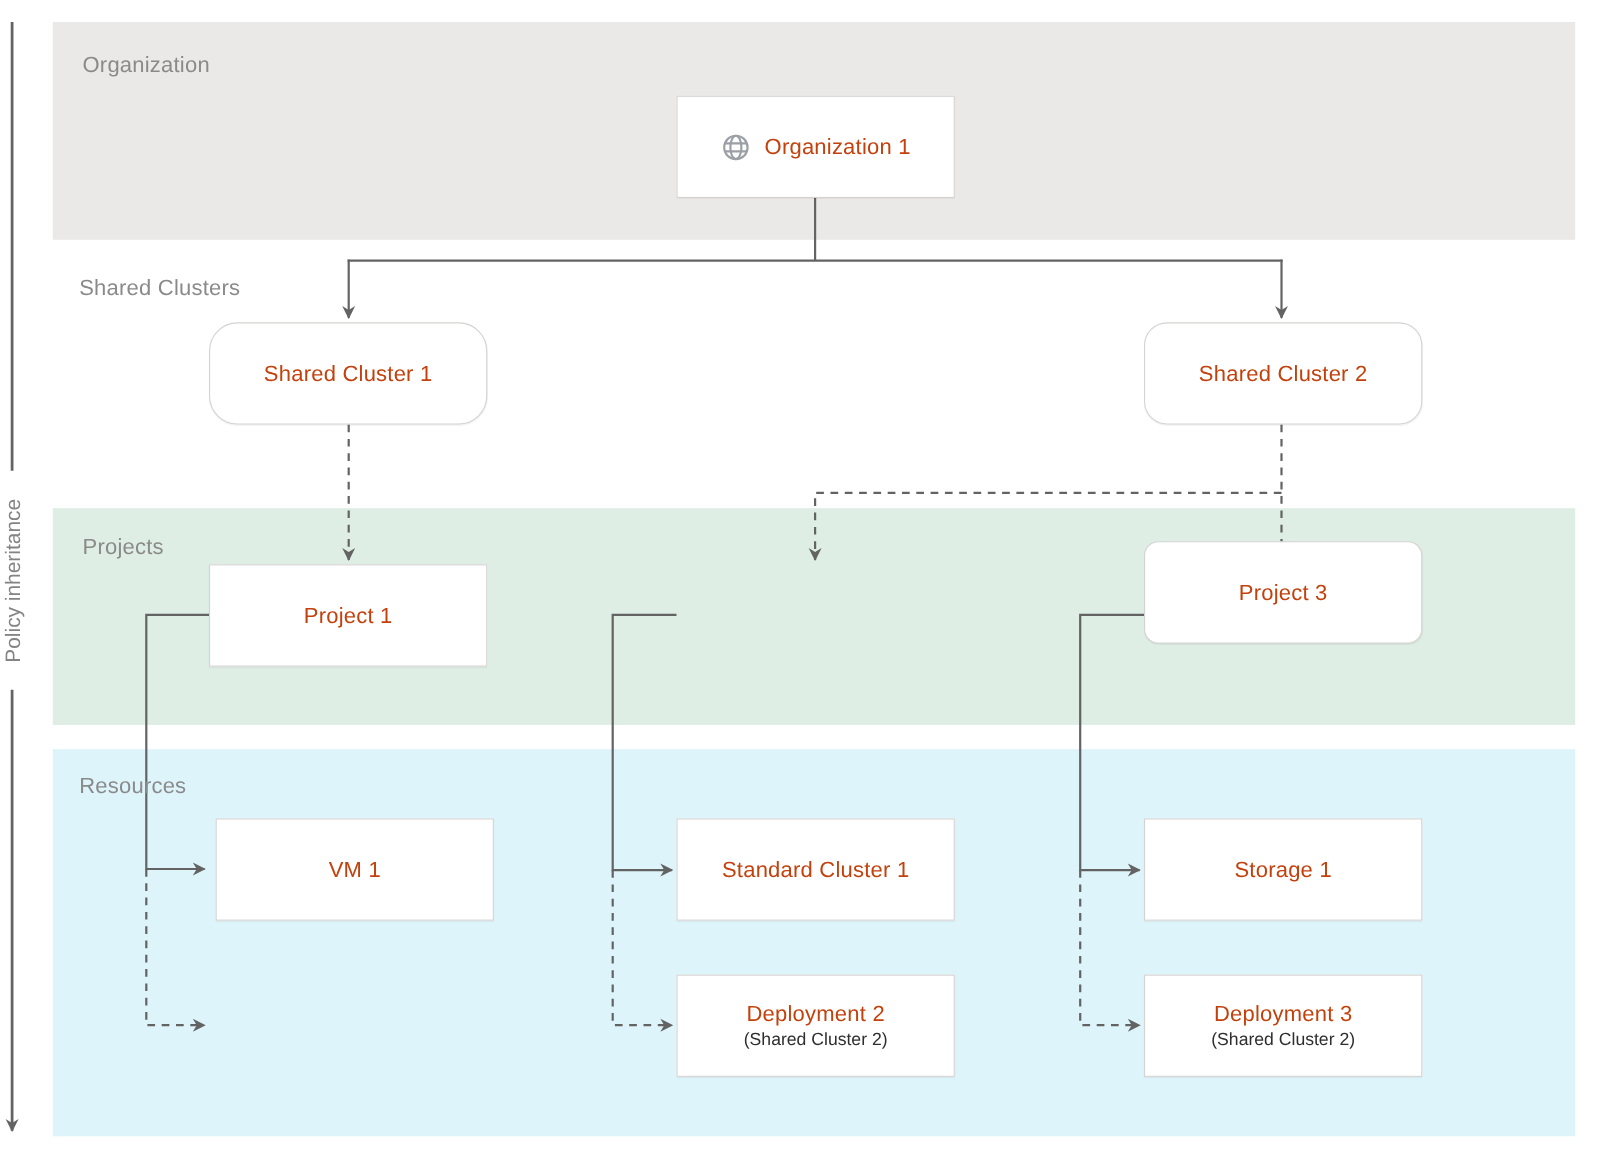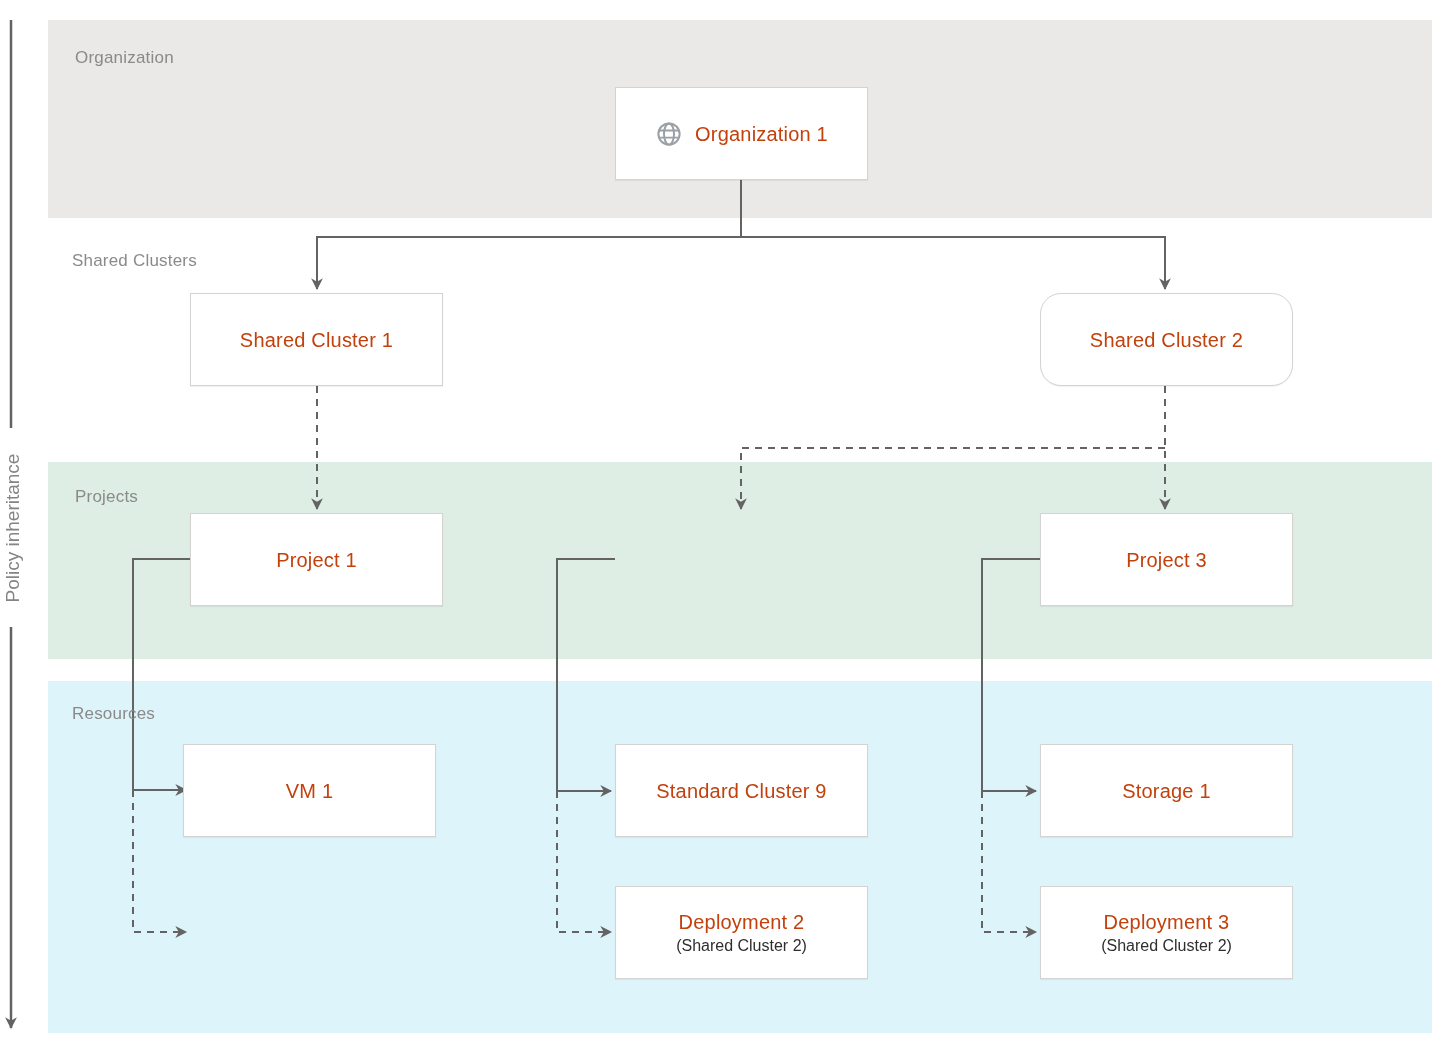--- a/index.html
+++ b/index.html
@@ -14,21 +14,21 @@
   .band {
     position: absolute;
     left: 48px;
     width: 1384px;
   }
   .band-organization { top: 20px;  height: 198px; background: #ebe9e7; }
   .band-projects     { top: 462px; height: 197px; background: #deeee4; }
   .band-resources    { top: 681px; height: 352px; background: #def4fb; }
   .section-label {
     position: absolute;
-    font-size: 17px;
+    font-size: 20px;
     color: #8a8a8a;
     letter-spacing: 0.2px;
     white-space: nowrap;
   }
   .lbl-organization    { left: 75px; top: 48px; }
   .lbl-shared-clusters { left: 72px; top: 251px; text-align: right; }
   .lbl-projects        { left: 75px; top: 487px; }
   .lbl-resources       { left: 72px; top: 704px; }
   .connectors {
     position: absolute;
@@ -143,39 +143,39 @@
         <g fill="none" stroke="#9aa0a6" stroke-width="1.7">
           <circle cx="12" cy="12" r="9.1"></circle>
           <ellipse cx="12" cy="12" rx="4.3" ry="9.1"></ellipse>
           <path d="M3.4,8.9 H20.6 M3.4,15.1 H20.6"></path>
         </g>
       </svg>
       <span class="node-label">Organization 1</span>
     </div>
   </div>
 
-  <div class="node" style="left:190px; top:293px;">
+  <div class="node" style="left:190px; top:293px;border-radius:26px;">
     <span class="node-label">Shared Cluster 1</span>
   </div>
   <div class="node" style="left:1040px; top:293px;border-radius:21px;">
     <span class="node-label">Shared Cluster 2</span>
   </div>
 
   <div class="node" style="left:190px; top:513px;">
     <span class="node-label">Project 1</span>
   </div>
-  <div class="node" style="left:1040px; top:513px;">
+  <div class="node" style="left:1040px; top:492px;border-radius:13px;">
     <span class="node-label">Project 3</span>
   </div>
 
-  <div class="node" style="left:183px; top:744px;">
+  <div class="node" style="left:196px; top:744px;">
     <span class="node-label">VM 1</span>
   </div>
   <div class="node" style="left:615px; top:744px;">
-    <span class="node-label">Standard Cluster 9</span>
+    <span class="node-label">Standard Cluster 1</span>
   </div>
   <div class="node" style="left:1040px; top:744px;">
     <span class="node-label">Storage 1</span>
   </div>
 
   <div class="node" style="left:615px; top:886px;">
     <span class="node-label">Deployment 2</span>
     <span class="node-sublabel">(Shared Cluster 2)</span>
   </div>
   <div class="node" style="left:1040px; top:886px;">

